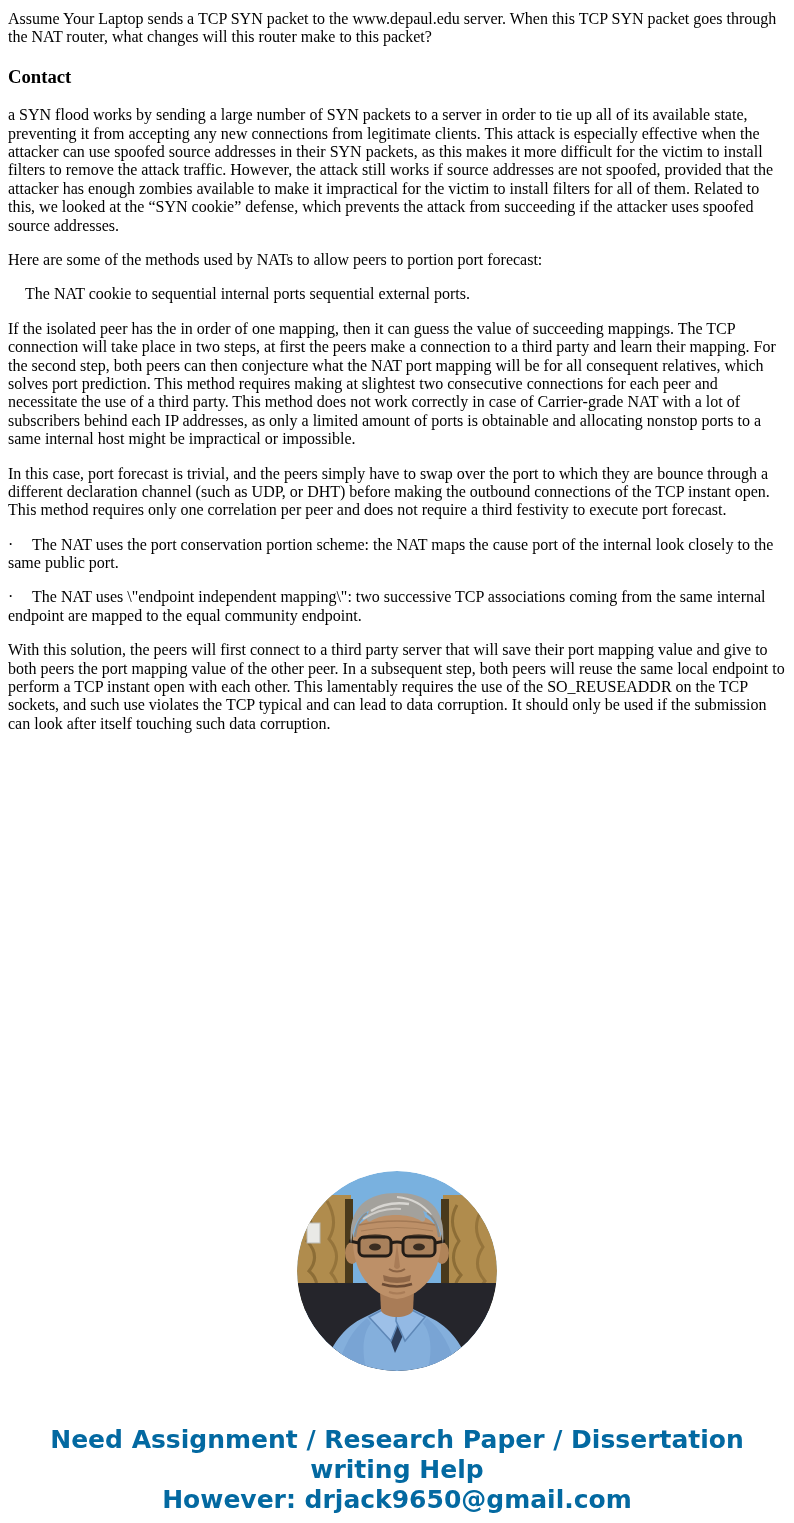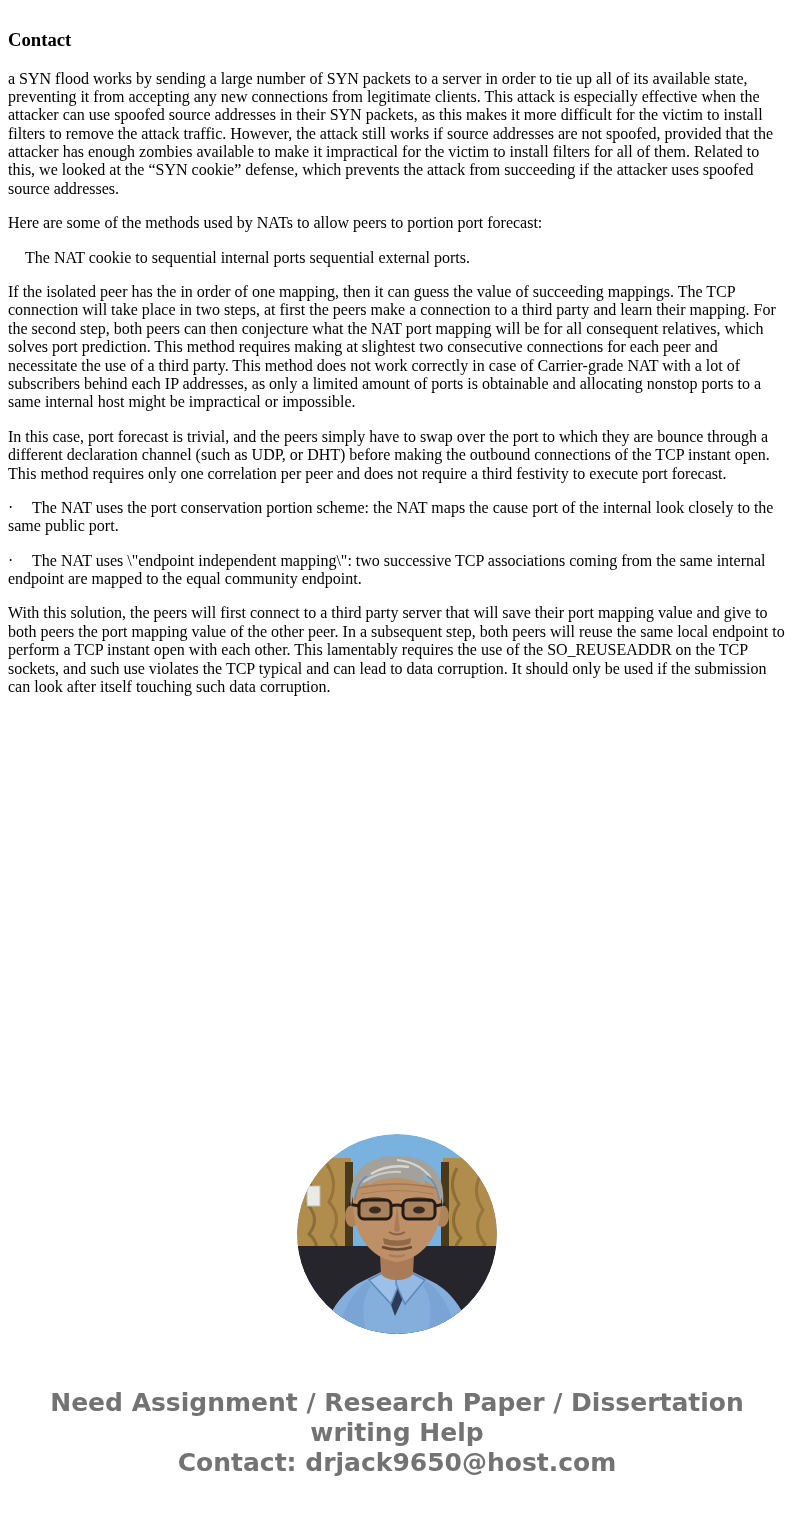--- a/index.html
+++ b/index.html
@@ -45,28 +45,29 @@
   }
   .avatar-wrap svg { display: block; width: 200px; height: 200px; }
   .footer-text {
     margin: 54px auto 0 auto;
     max-width: 740px;
     text-align: center;
     font-family: "DejaVu Sans", "Liberation Sans", sans-serif;
     font-weight: bold;
     font-size: 25px;
     line-height: 30px;
-    color: #737373;
+    color: #0369a1;
   }
 </style>
 </head>
 <body>
 
 <div class="page">
 
+  <p class="para first">Assume Your Laptop sends a TCP SYN packet to the www.depaul.edu server. When this TCP SYN packet goes through the NAT router, what changes will this router make to this packet?</p>
 
   <h3 class="heading">Contact</h3>
 
   <p class="para">a SYN flood works by sending a large number of SYN packets to a server in order to tie up all of its available state, preventing it from accepting any new connections from legitimate clients. This attack is especially effective when the attacker can use spoofed source addresses in their SYN packets, as this makes it more difficult for the victim to install filters to remove the attack traffic. However, the attack still works if source addresses are not spoofed, provided that the attacker has enough zombies available to make it impractical for the victim to install filters for all of them. Related to this, we looked at the “SYN cookie” defense, which prevents the attack from succeeding if the attacker uses spoofed source addresses.</p>
 
   <p class="para">Here are some of the methods used by NATs to allow peers to portion port forecast:</p>
 
   <p class="para indent">The NAT cookie to sequential internal ports sequential external ports.</p>
 
   <p class="para">If the isolated peer has the in order of one mapping, then it can guess the value of succeeding mappings. The TCP connection will take place in two steps, at first the peers make a connection to a third party and learn their mapping. For the second step, both peers can then conjecture what the NAT port mapping will be for all consequent relatives, which solves port prediction. This method requires making at slightest two consecutive connections for each peer and necessitate the use of a third party. This method does not work correctly in case of Carrier-grade NAT with a lot of subscribers behind each IP addresses, as only a limited amount of ports is obtainable and allocating nonstop ports to a same internal host might be impractical or impossible.</p>
@@ -152,16 +153,16 @@
           <path d="M100,26 Q122,28 134,44" stroke="#d8d6d2" stroke-width="2" fill="none"></path>
           <path d="M58,66 Q60,48 70,42" stroke="#8d8b86" stroke-width="2" fill="none"></path>
           <path d="M142,66 Q140,48 130,42" stroke="#8d8b86" stroke-width="2" fill="none"></path>
         </g>
       </g>
     </svg>
   </div>
 
   <div class="footer-text">
     <div>Need Assignment / Research Paper / Dissertation writing Help</div>
-    <div>Contact: drjack9650@host.com</div>
+    <div>However: drjack9650@gmail.com</div>
   </div>
 
 </div>
 
 </body></html>

